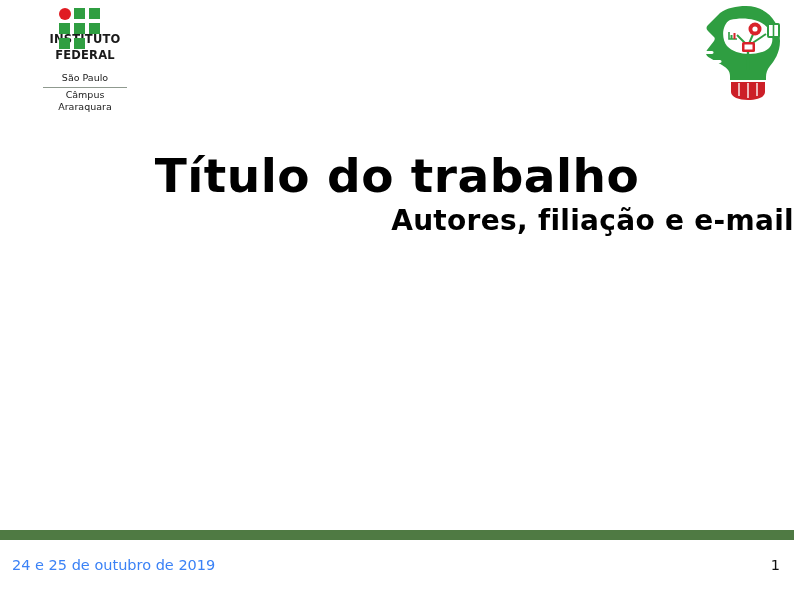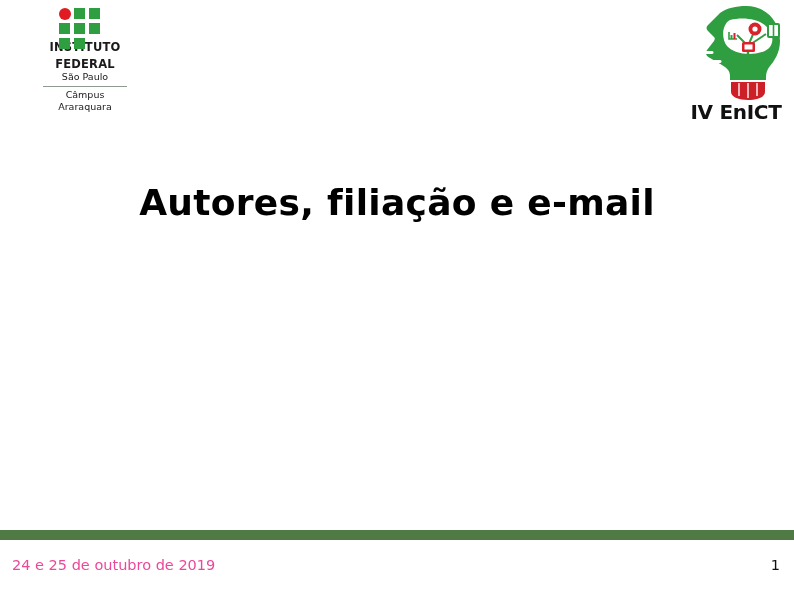--- a/index.html
+++ b/index.html
@@ -53,21 +53,21 @@
     letter-spacing: 0.2px;
     text-align: center;
     color: #1a1a1a;
     margin-top: 5px;
   }
   .ifsp-sub {
     font-size: 9.5px;
     line-height: 12px;
     text-align: center;
     color: #1a1a1a;
-    margin-top: 1px;
+    margin-top: 10px;
   }
   .ifsp-rule {
     width: 84px;
     height: 1px;
     background: #8f9a8f;
     margin: 3px 0 2px 0;
   }
   .ifsp-campus {
     font-size: 9.5px;
     line-height: 11.5px;
@@ -105,26 +105,26 @@
     text-align: center;
   }
   #page-title {
     font-size: 47px;
     font-weight: bold;
     line-height: 56px;
     letter-spacing: 0.5px;
     color: #000000;
   }
   #page-subtitle {
-    margin-top: 38px;
-    font-size: 36px;
+    font-size: 28px;
     font-weight: bold;
     line-height: 34px;
     letter-spacing: 0.3px;
     color: #000000;
+    text-align: right;
   }
 
   
   #footer-rule {
     position: absolute;
     left: 0;
     top: 530px;
     width: 794px;
     height: 10px;
     background: #4f7a43;
@@ -135,21 +135,21 @@
     top: 555px;
     width: 794px;
     height: 28px;
   }
   #footer-left {
     position: absolute;
     left: 12px;
     top: 0;
     font-size: 14.5px;
     line-height: 20px;
-    color: #ec4899;
+    color: #3b82f6;
   }
   #footer-center {
     position: absolute;
     left: 0;
     top: 0;
     width: 794px;
     text-align: center;
     font-size: 14.5px;
     line-height: 20px;
     color: #111111;
@@ -252,24 +252,24 @@
       M 47 78
       L 81 78
       L 81 88
       C 81 93 73 96 64 96
       C 55 96 47 93 47 88
       Z"></path>
     <line x1="55" y1="79" x2="55" y2="92" stroke="#ffffff" stroke-width="1.6" opacity="0.85"></line>
     <line x1="64" y1="79" x2="64" y2="94" stroke="#ffffff" stroke-width="1.6" opacity="0.85"></line>
     <line x1="73" y1="79" x2="73" y2="92" stroke="#ffffff" stroke-width="1.6" opacity="0.85"></line>
   </svg>
-  <div id="enict-wordmark">IV EnICT</div>
 </div>
 
 <div id="title-block">
+  <div id="page-title">Título do trabalho</div>
   <div id="page-subtitle">Autores, filiação e e-mail</div>
 </div>
 
 <div id="footer-rule"></div>
 <div id="footer">
   <div id="footer-left">24 e 25 de outubro de 2019</div>
   <div id="footer-right">1</div>
 </div>
 
 </body></html>

